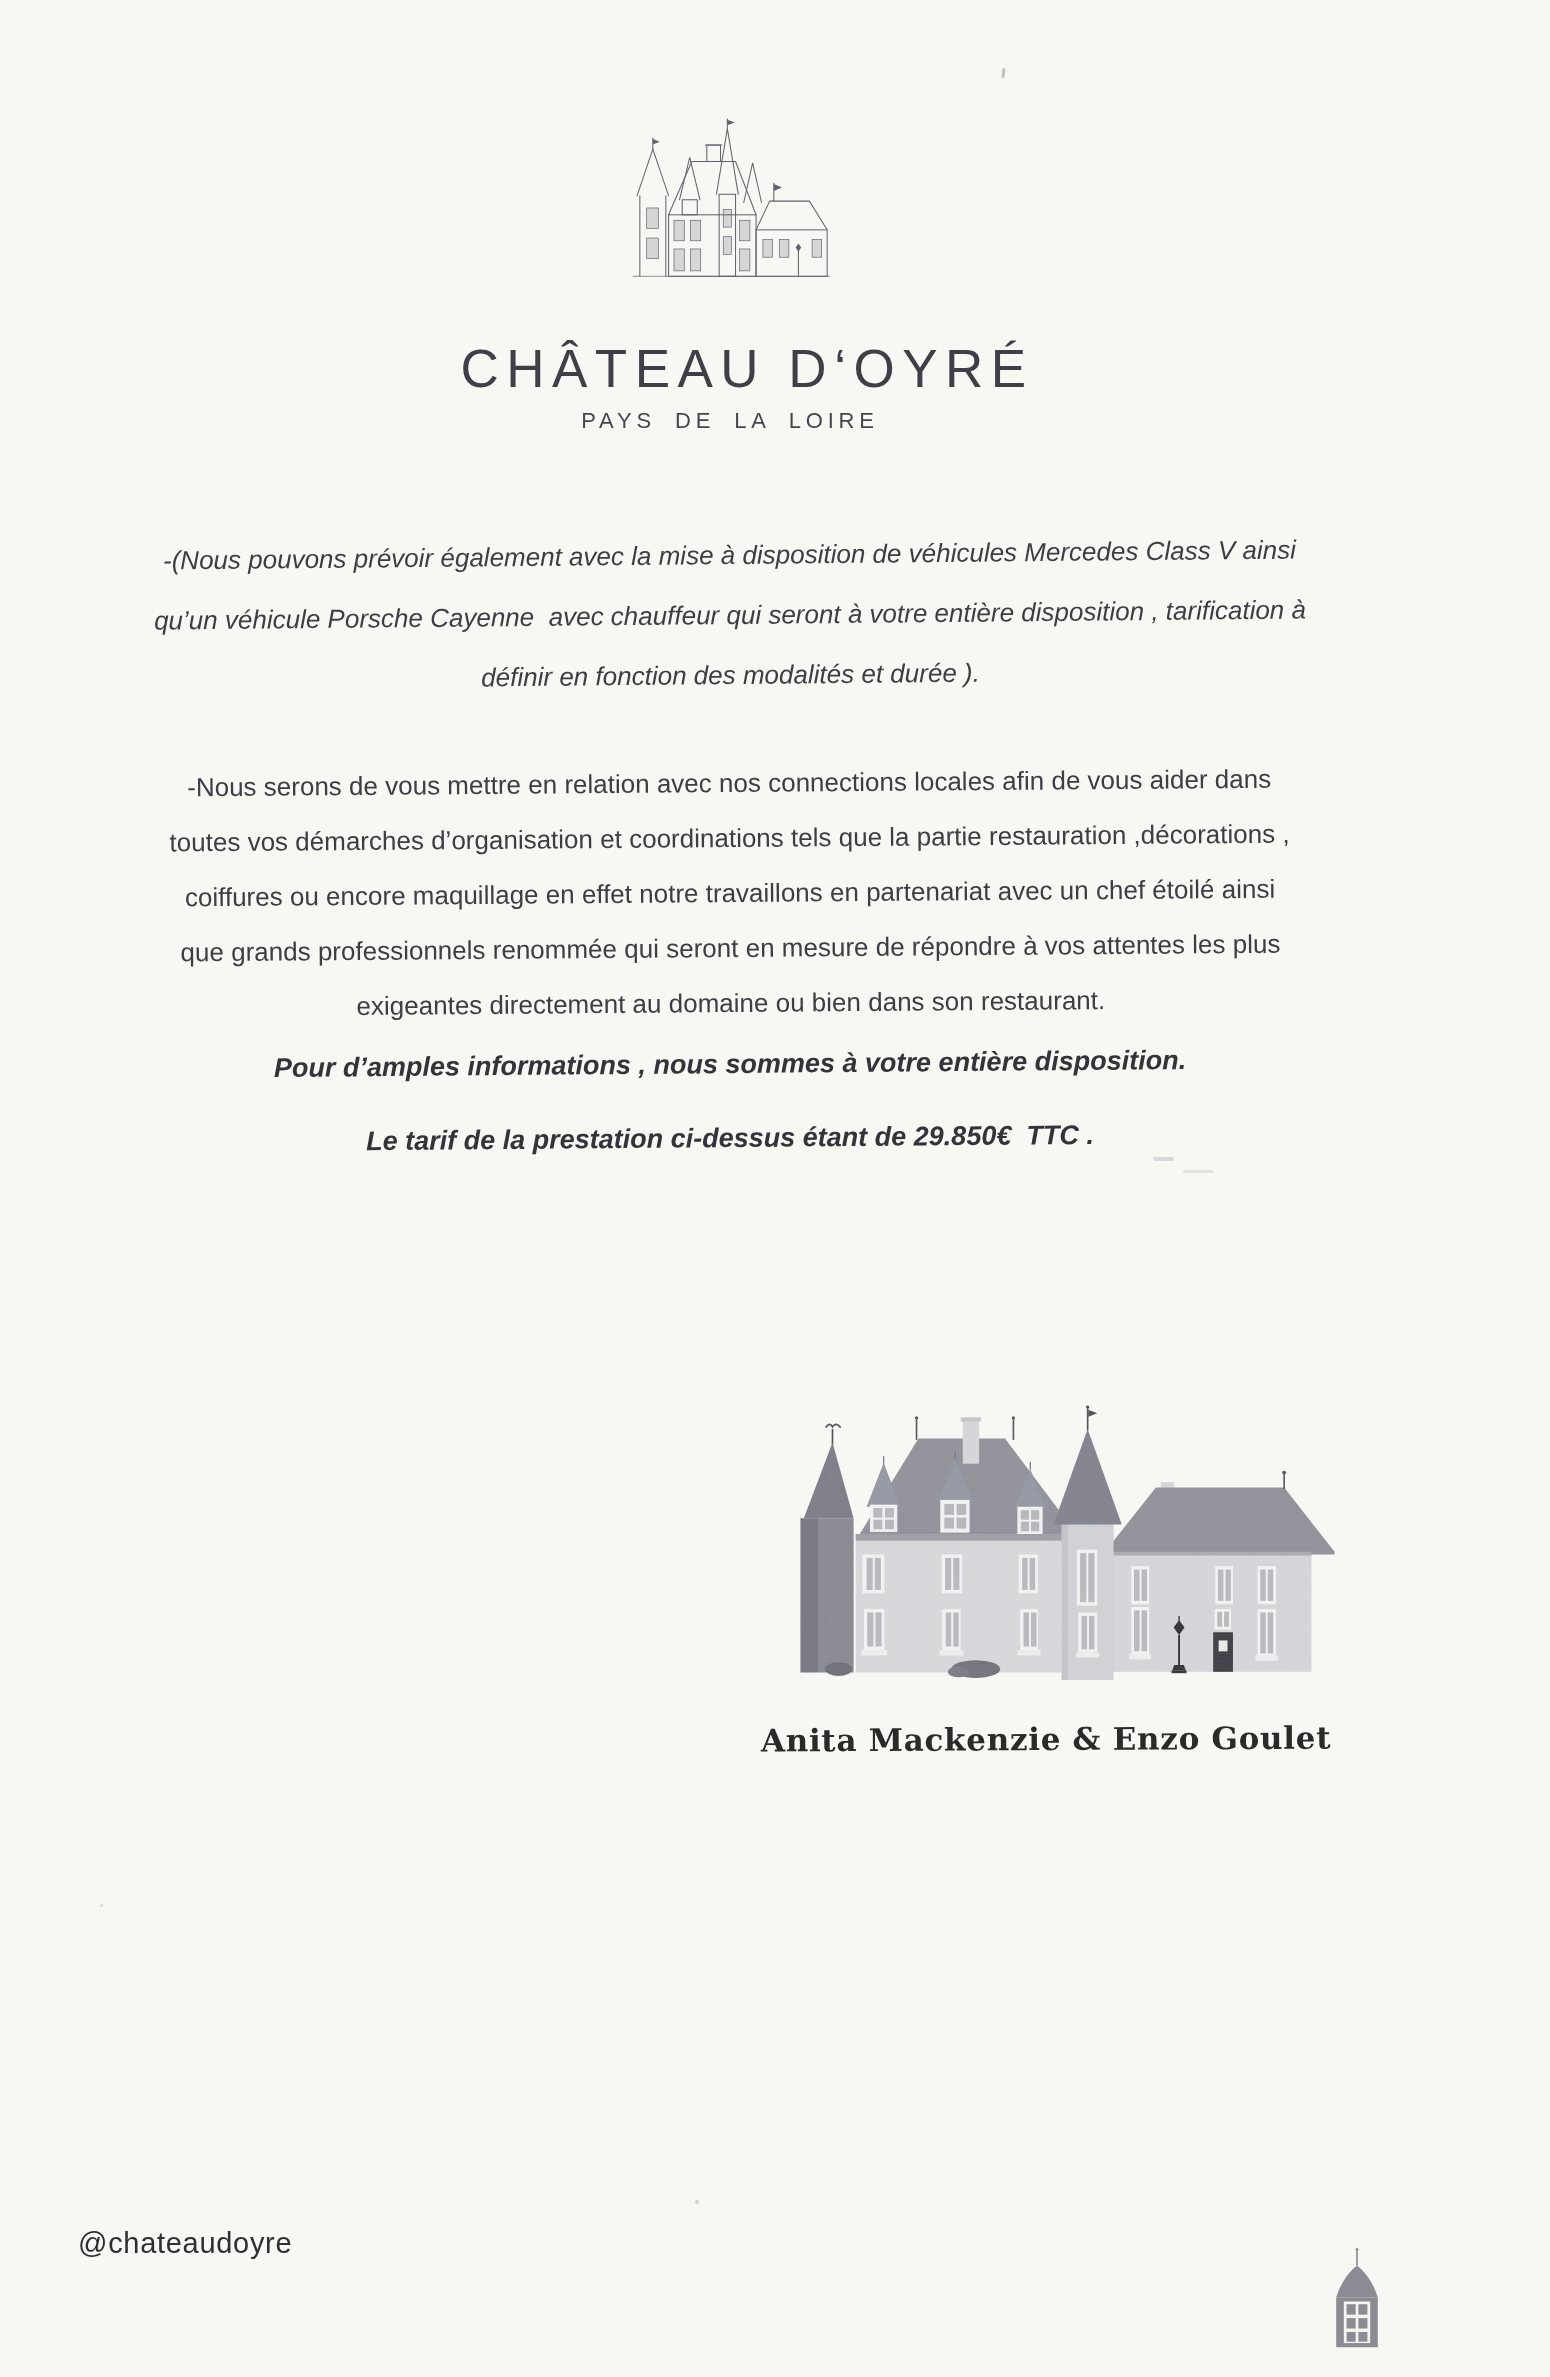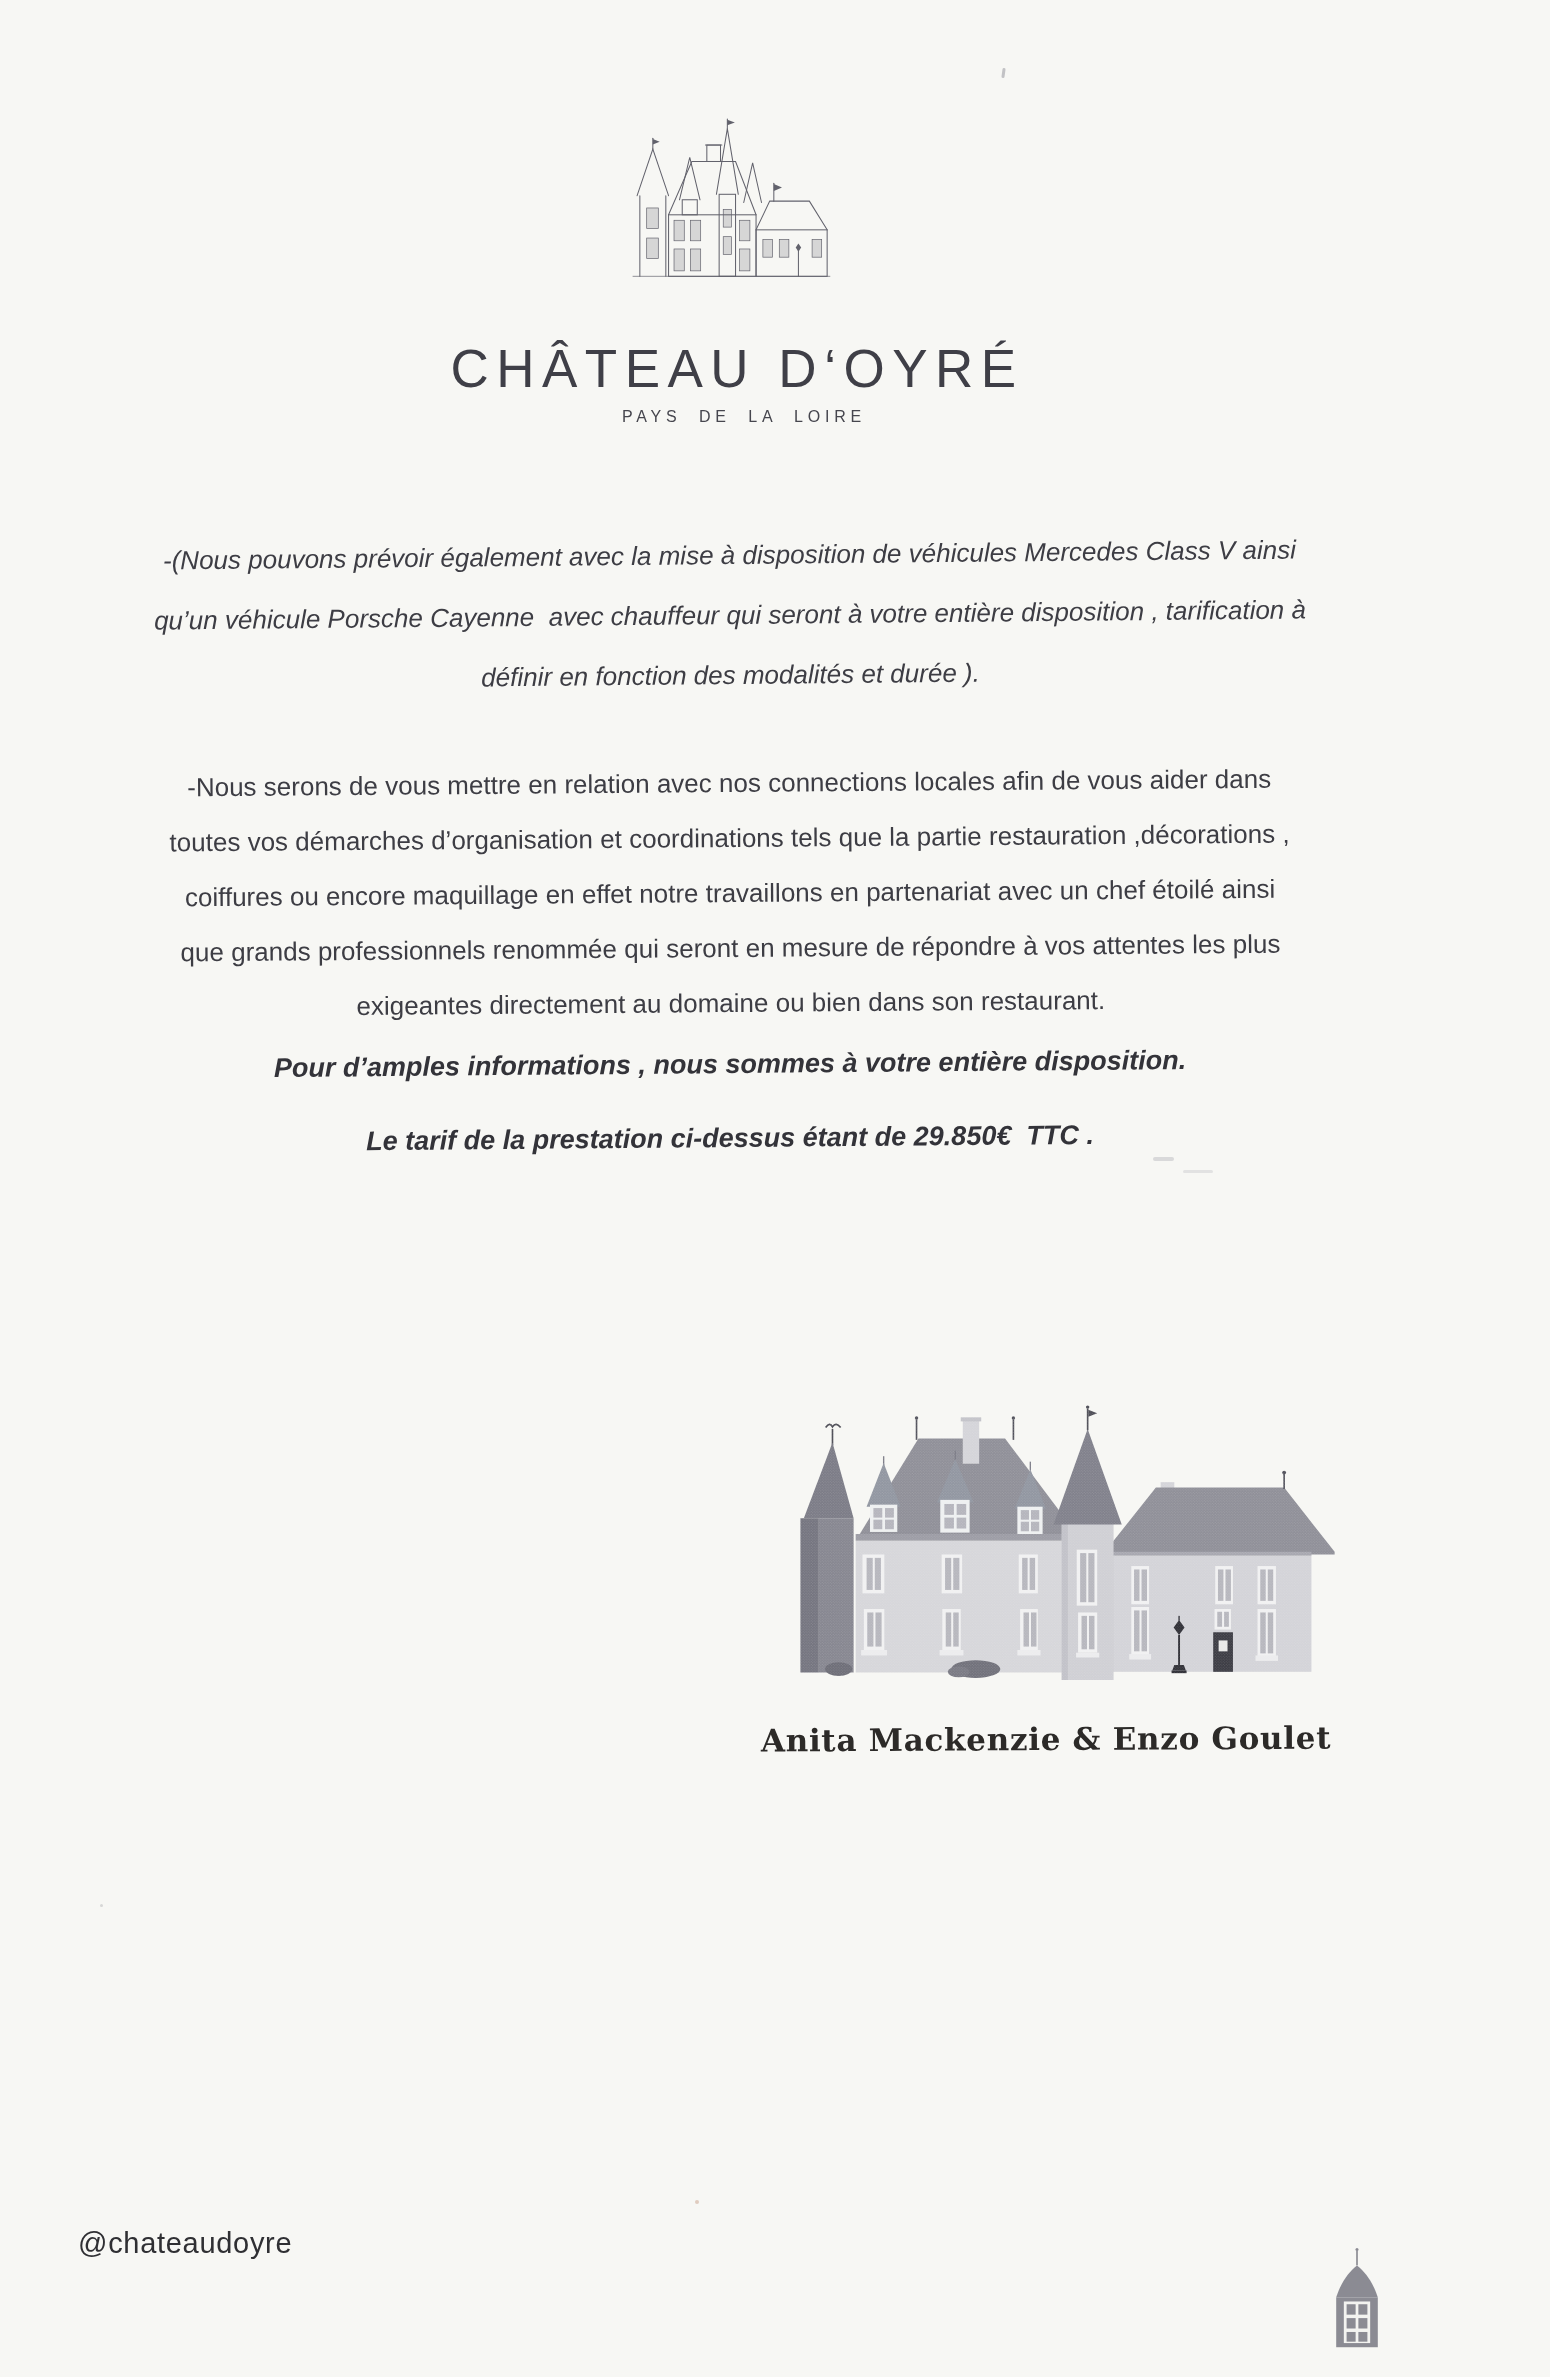--- a/index.html
+++ b/index.html
@@ -24,30 +24,30 @@
     top: 117px;
     width: 270px;
     height: 171px;
   }
   .logo-wrap svg { width: 100%; height: 100%; }
   .brand-title {
     top: 338px;
     font-size: 53px;
     font-weight: 400;
     letter-spacing: 7.5px;
-    padding-left: 7px;
+    padding-left: 17px;
     color: #3f3f47;
     white-space: pre;
   }
   .brand-subtitle {
     top: 408px;
-    font-size: 16px;
+    font-size: 22px;
     letter-spacing: 4.8px;
     word-spacing: 8.2px;
-    padding-left: 14px;
+    padding-left: 0;
     color: #46464e;
     white-space: pre;
   }
   .para { font-size: 26px; }
   .para .line { white-space: pre-wrap; }
   .para-vehicles {
     top: 525px;
     line-height: 60px;
     font-style: italic;
     color: #3d3d44;

